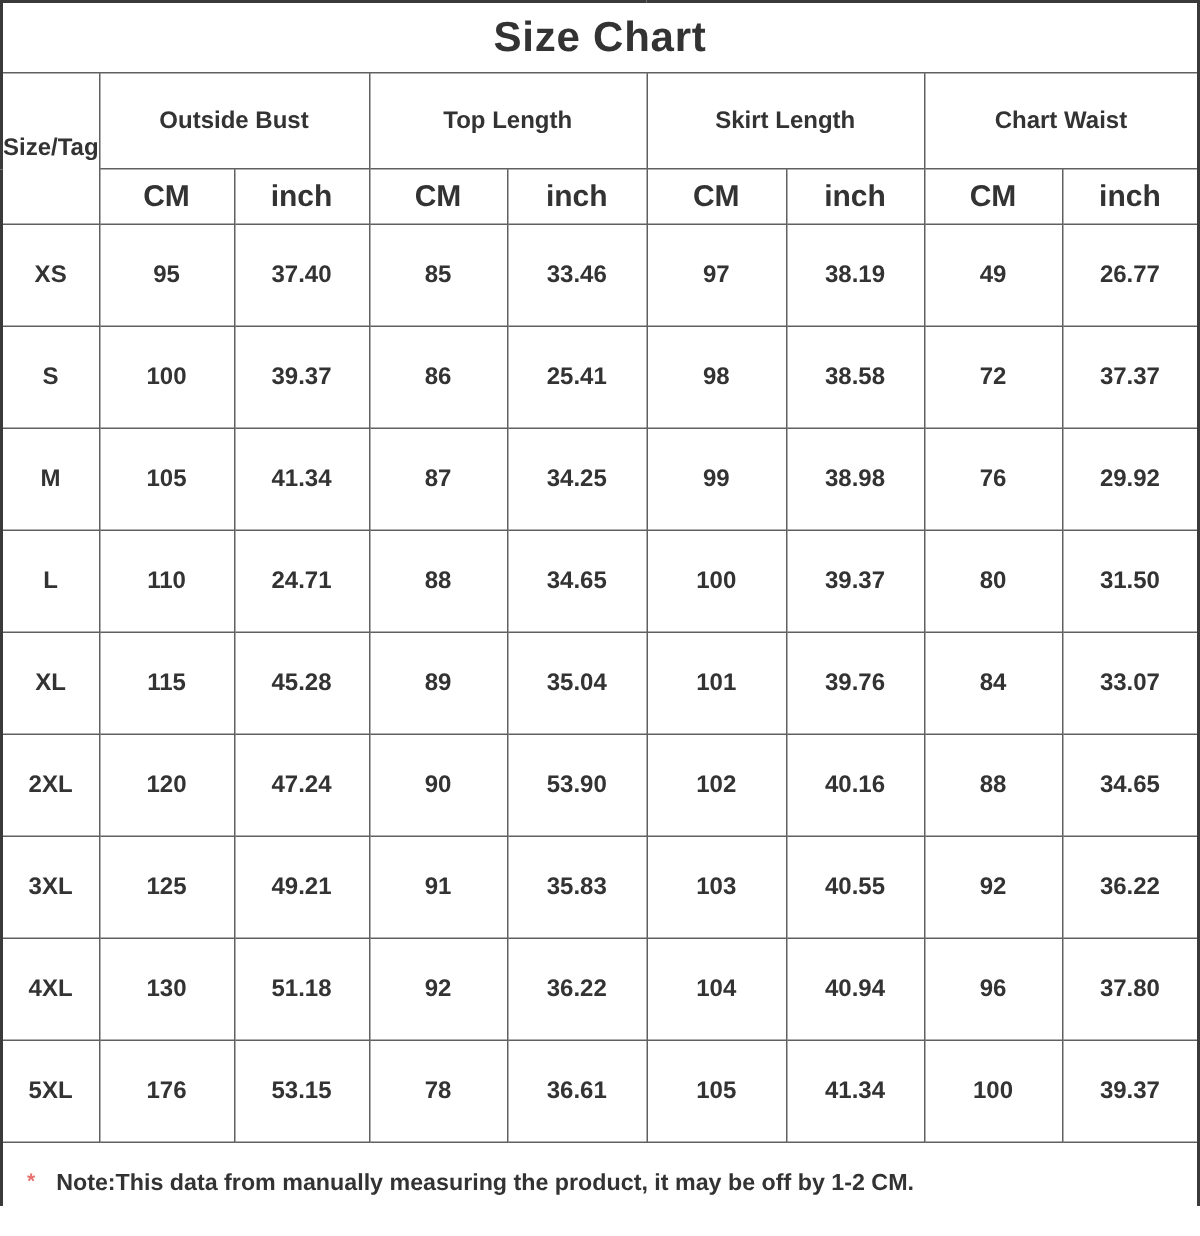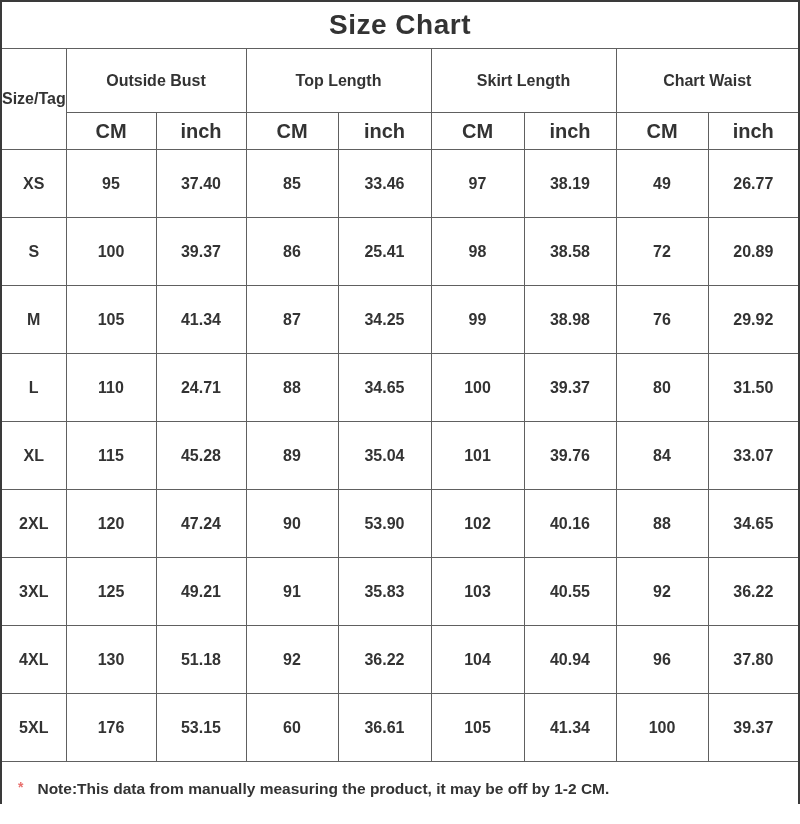--- a/index.html
+++ b/index.html
@@ -130,21 +130,21 @@
         </tr>
         <tr class="data-row">
           <th>S</th>
           <td>100</td>
           <td>39.37</td>
           <td>86</td>
           <td>25.41</td>
           <td>98</td>
           <td>38.58</td>
           <td>72</td>
-          <td>20.89</td>
+          <td>37.37</td>
         </tr>
         <tr class="data-row">
           <th>M</th>
           <td>105</td>
           <td>41.34</td>
           <td>87</td>
           <td>34.25</td>
           <td>99</td>
           <td>38.98</td>
           <td>76</td>
@@ -202,21 +202,21 @@
           <td>36.22</td>
           <td>104</td>
           <td>40.94</td>
           <td>96</td>
           <td>37.80</td>
         </tr>
         <tr class="data-row">
           <th>5XL</th>
           <td>176</td>
           <td>53.15</td>
-          <td>60</td>
+          <td>78</td>
           <td>36.61</td>
           <td>105</td>
           <td>41.34</td>
           <td>100</td>
           <td>39.37</td>
         </tr>
       </tbody>
     <tfoot>
       <tr class="note-row">
         <td colspan="9">

